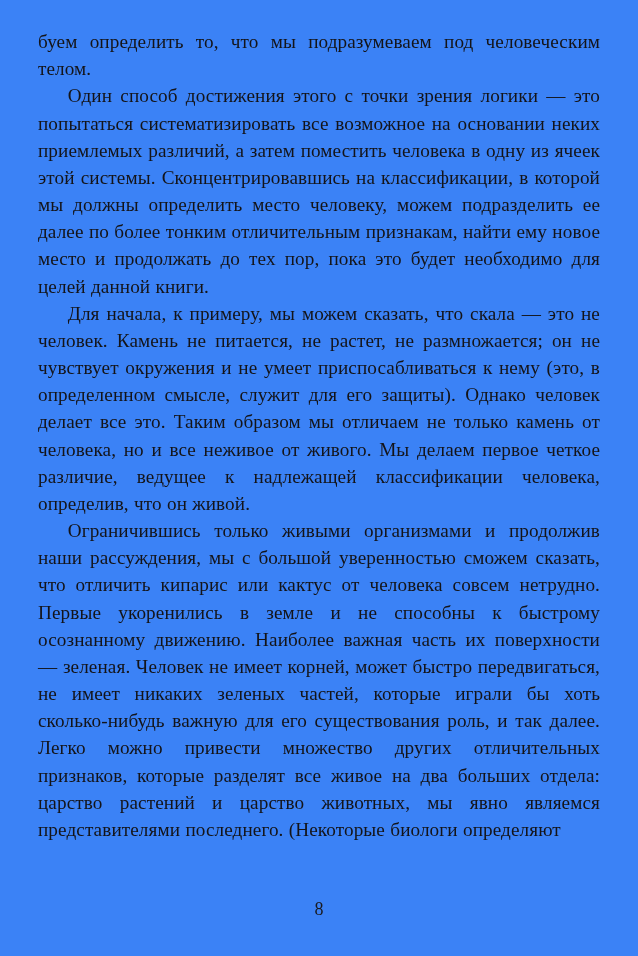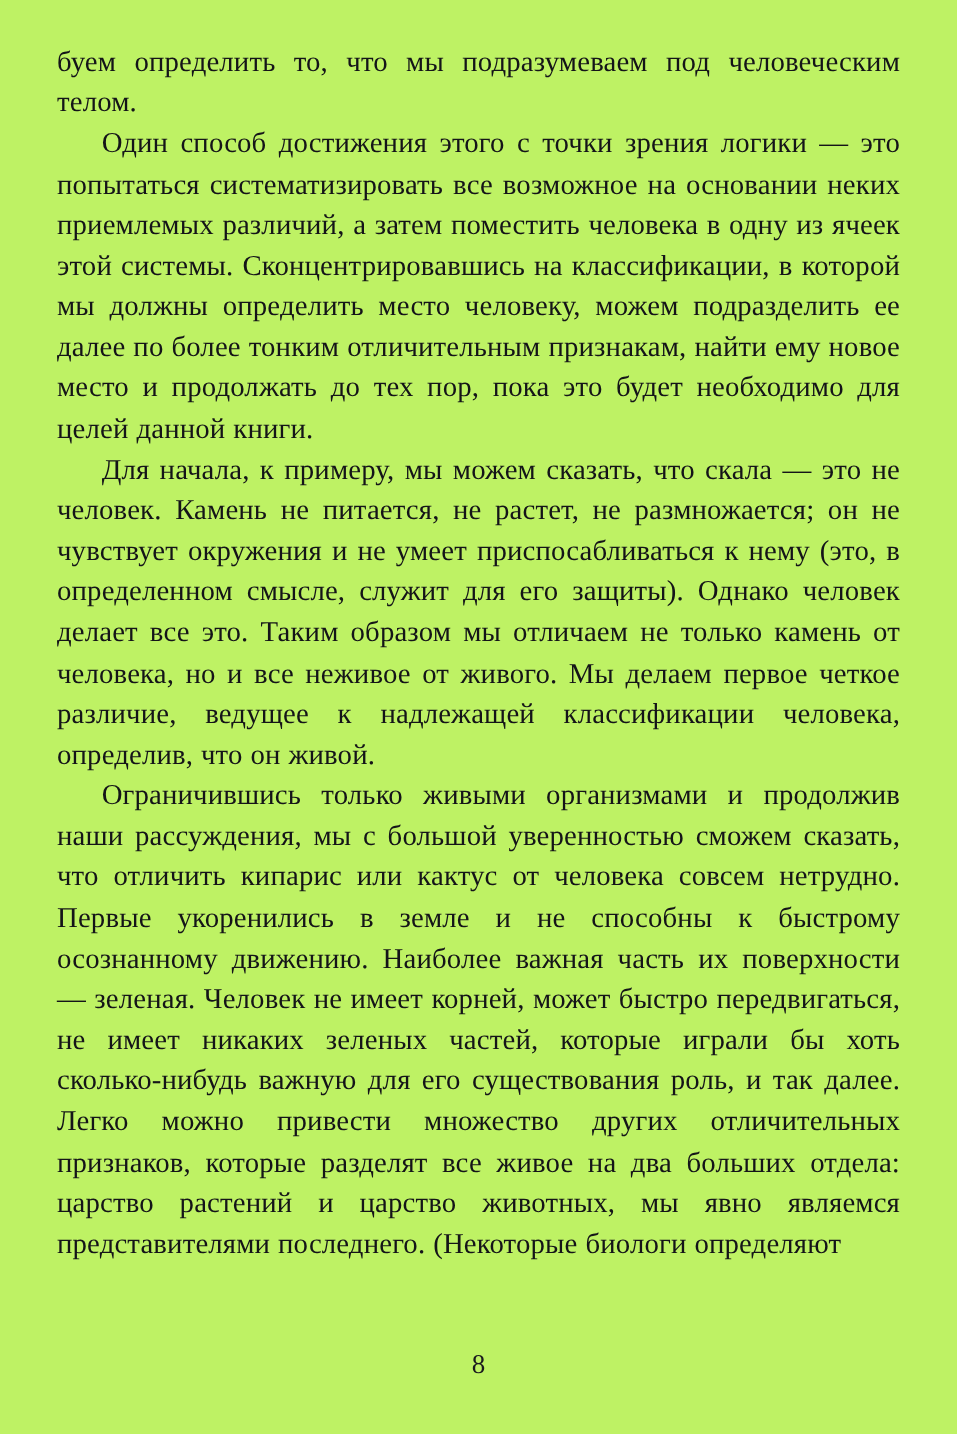--- a/index.html
+++ b/index.html
@@ -13,21 +13,21 @@
     overflow: hidden;
     font-family: "Liberation Serif", "DejaVu Serif", serif;
     color: #16161a;
   }
   .page {
     position: relative;
     width: 638px;
     height: 956px;
     box-sizing: border-box;
     padding: 28px 38px 0 38px;
-    background: #bef264;
+    background: #3b82f6;
   }
   .body-text {
     font-size: 19.2px;
     line-height: 1.415;
     text-align: justify;
     text-justify: inter-word;
     letter-spacing: 0.1px;
     word-spacing: 0.4px;
     color: #141418;
   }

